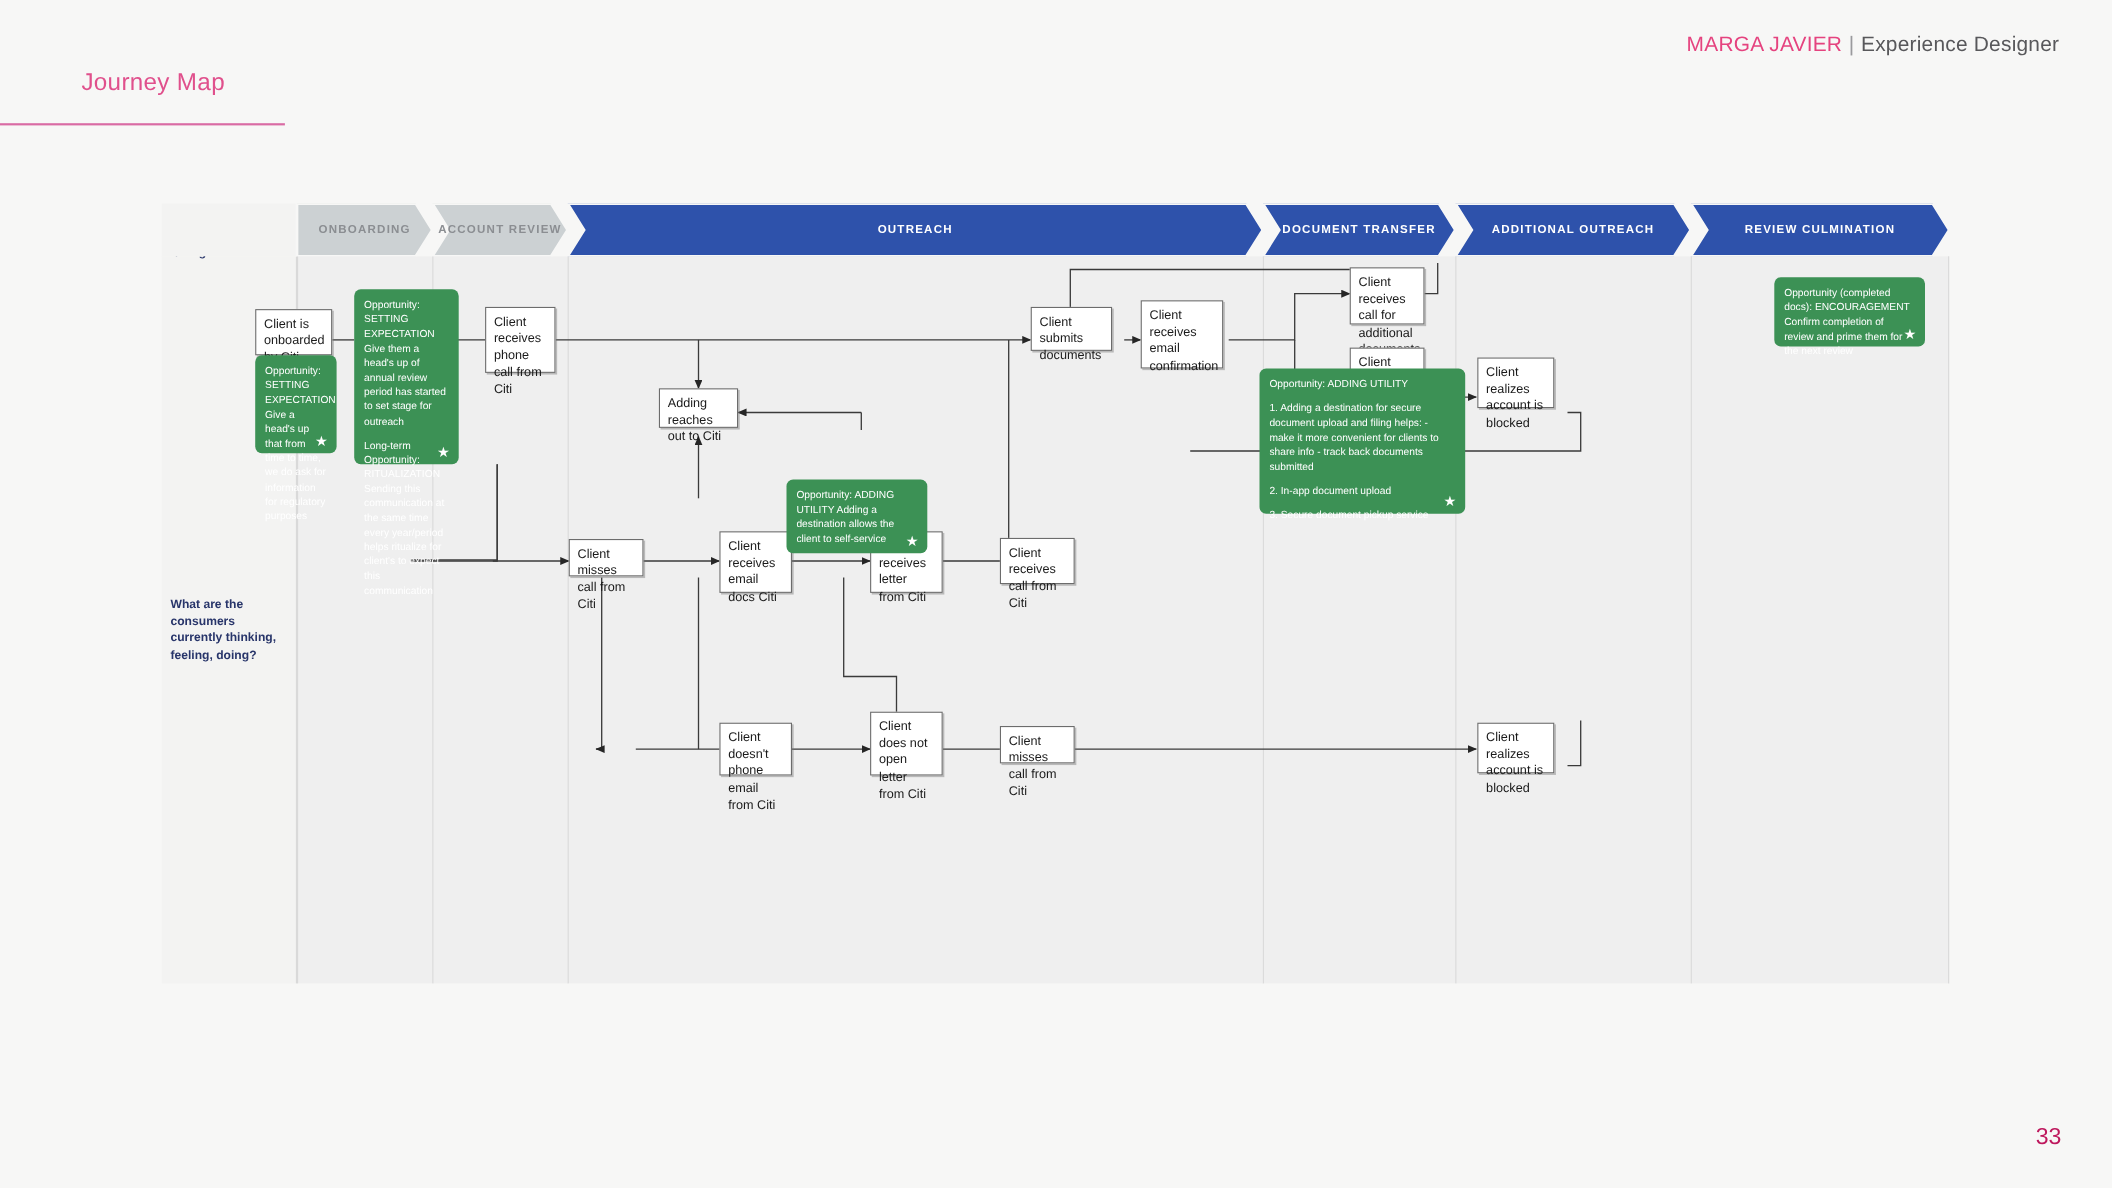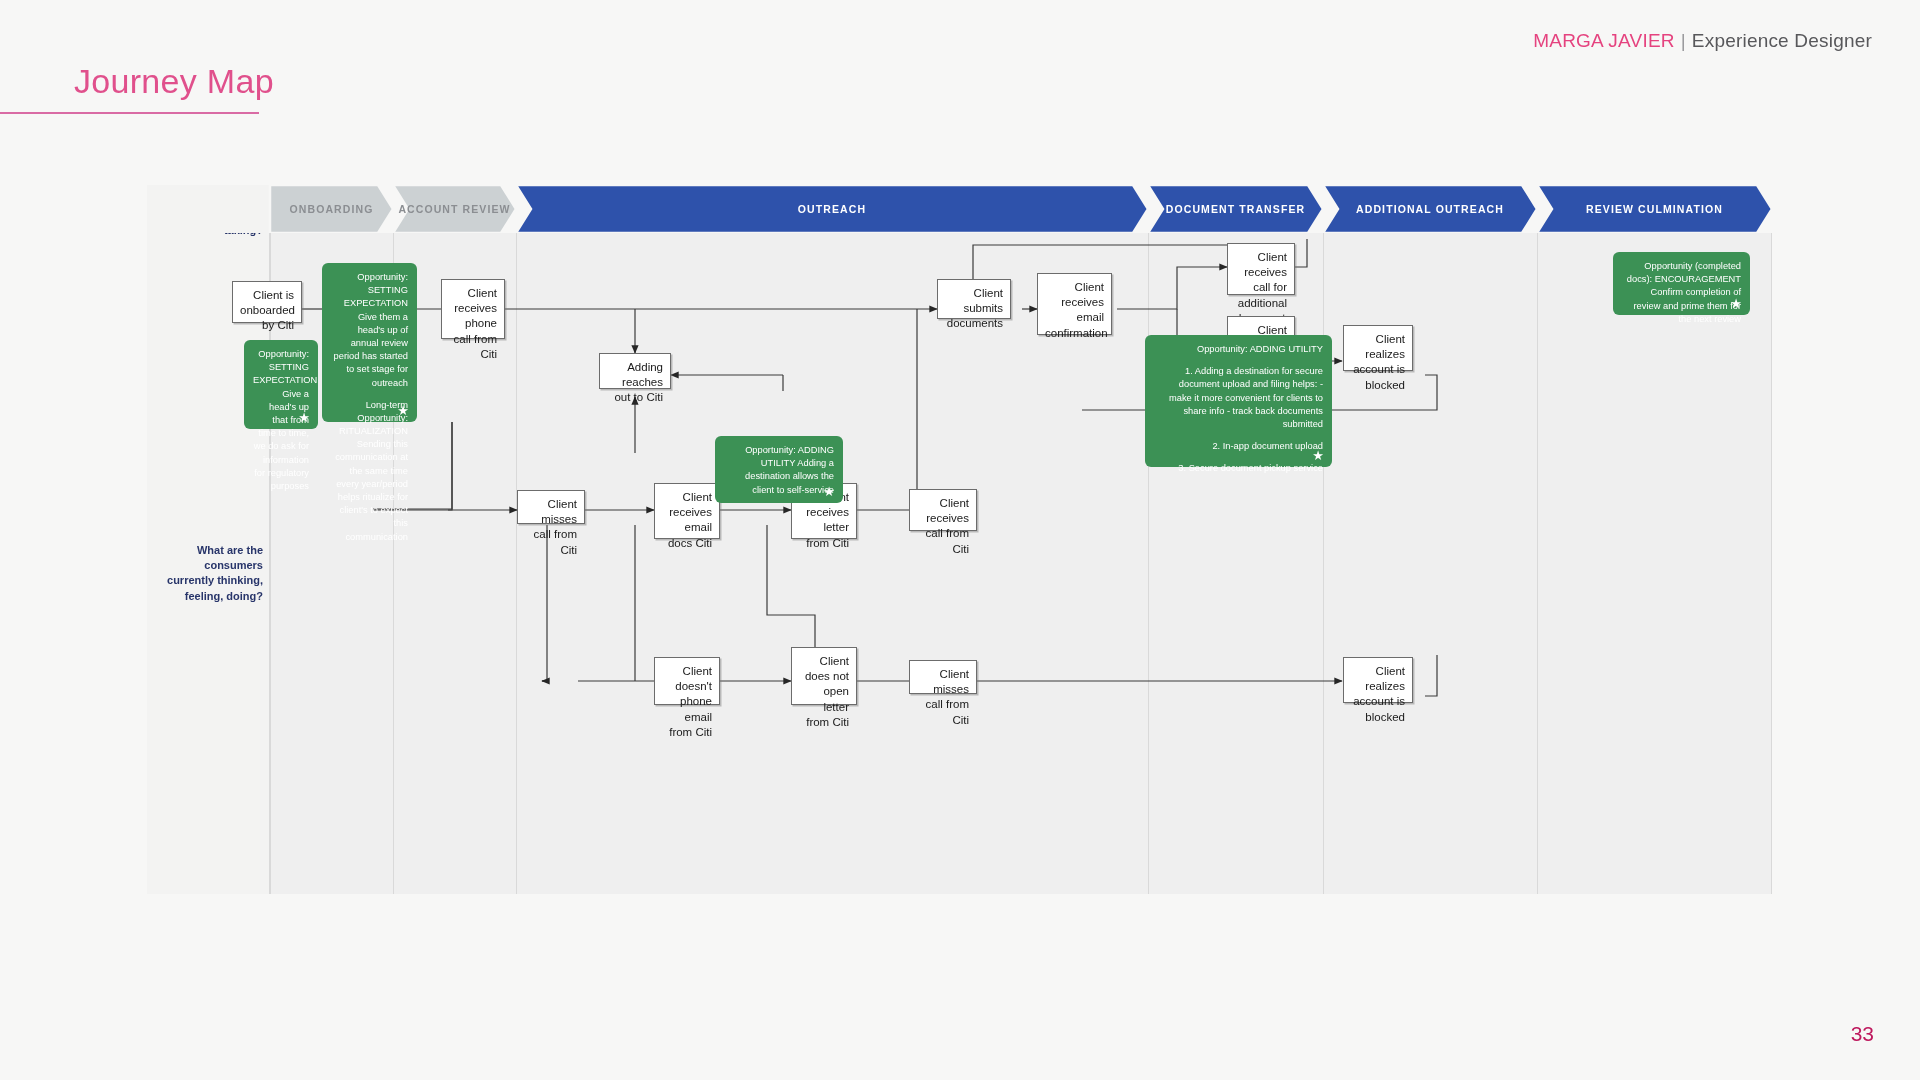--- a/index.html
+++ b/index.html
@@ -2,33 +2,33 @@
 <html><head>
 <meta charset="utf-8">
 <style>
   * { box-sizing: border-box; margin: 0; padding: 0; }
   html, body {
     width: 1920px; height: 1080px;
     background: #f7f7f6;
     font-family: "Liberation Sans", sans-serif;
     overflow: hidden;
   }
-  #page { position: relative; width: 1920px; height: 1080px; text-align: right; }
+  #page { position: relative; width: 1920px; height: 1080px; }
 
   
   .credit {
     position: absolute; top: 30px; right: 48px;
     font-size: 19px; letter-spacing: .2px; color: #58585b;
   }
   .credit .name { color: #e5437f; font-weight: 400; }
   .credit .sep { color: #9a9a9d; margin: 0 6px; }
 
   .deck-title {
     position: absolute; left: 74px; top: 62px;
-    font-size: 34px; color: #e0508c; font-weight: 400; letter-spacing: .3px;
+    font-size: 22px; color: #e0508c; font-weight: 400; letter-spacing: .3px;
   }
   .title-rule {
     position: absolute; left: 0; top: 112px; width: 259px; height: 2px;
     background: #d96ba4;
   }
 
   .page-num {
     position: absolute; right: 46px; bottom: 34px;
     font-size: 21px; color: #be185d;
   }
@@ -269,21 +269,21 @@
     </div>
 
     <div class="node" style="left:762px;top:475px;width:68px;height:34px;">
       <span>Client misses call from Citi</span>
     </div>
 
     <div class="node" style="left:1196px;top:472px;width:70px;height:46px;">
       <span>Client realizes account is blocked</span>
     </div>
 
-    <div class="opp" style="left:85px;top:155px;width:74px;height:89px;margin-left:12px;">
+    <div class="opp" style="left:85px;top:138px;width:74px;height:89px;">
       <p>Opportunity:
 SETTING EXPECTATION
 Give a head's up that from time to time, we do ask for information for regulatory purposes</p>
       <span class="star">★</span>
     </div>
 
     <div class="opp" style="left:175px;top:78px;width:95px;height:159px;">
       <p>Opportunity:
 SETTING EXPECTATION
 Give them a head's up of annual review period has started to set stage for outreach</p>

